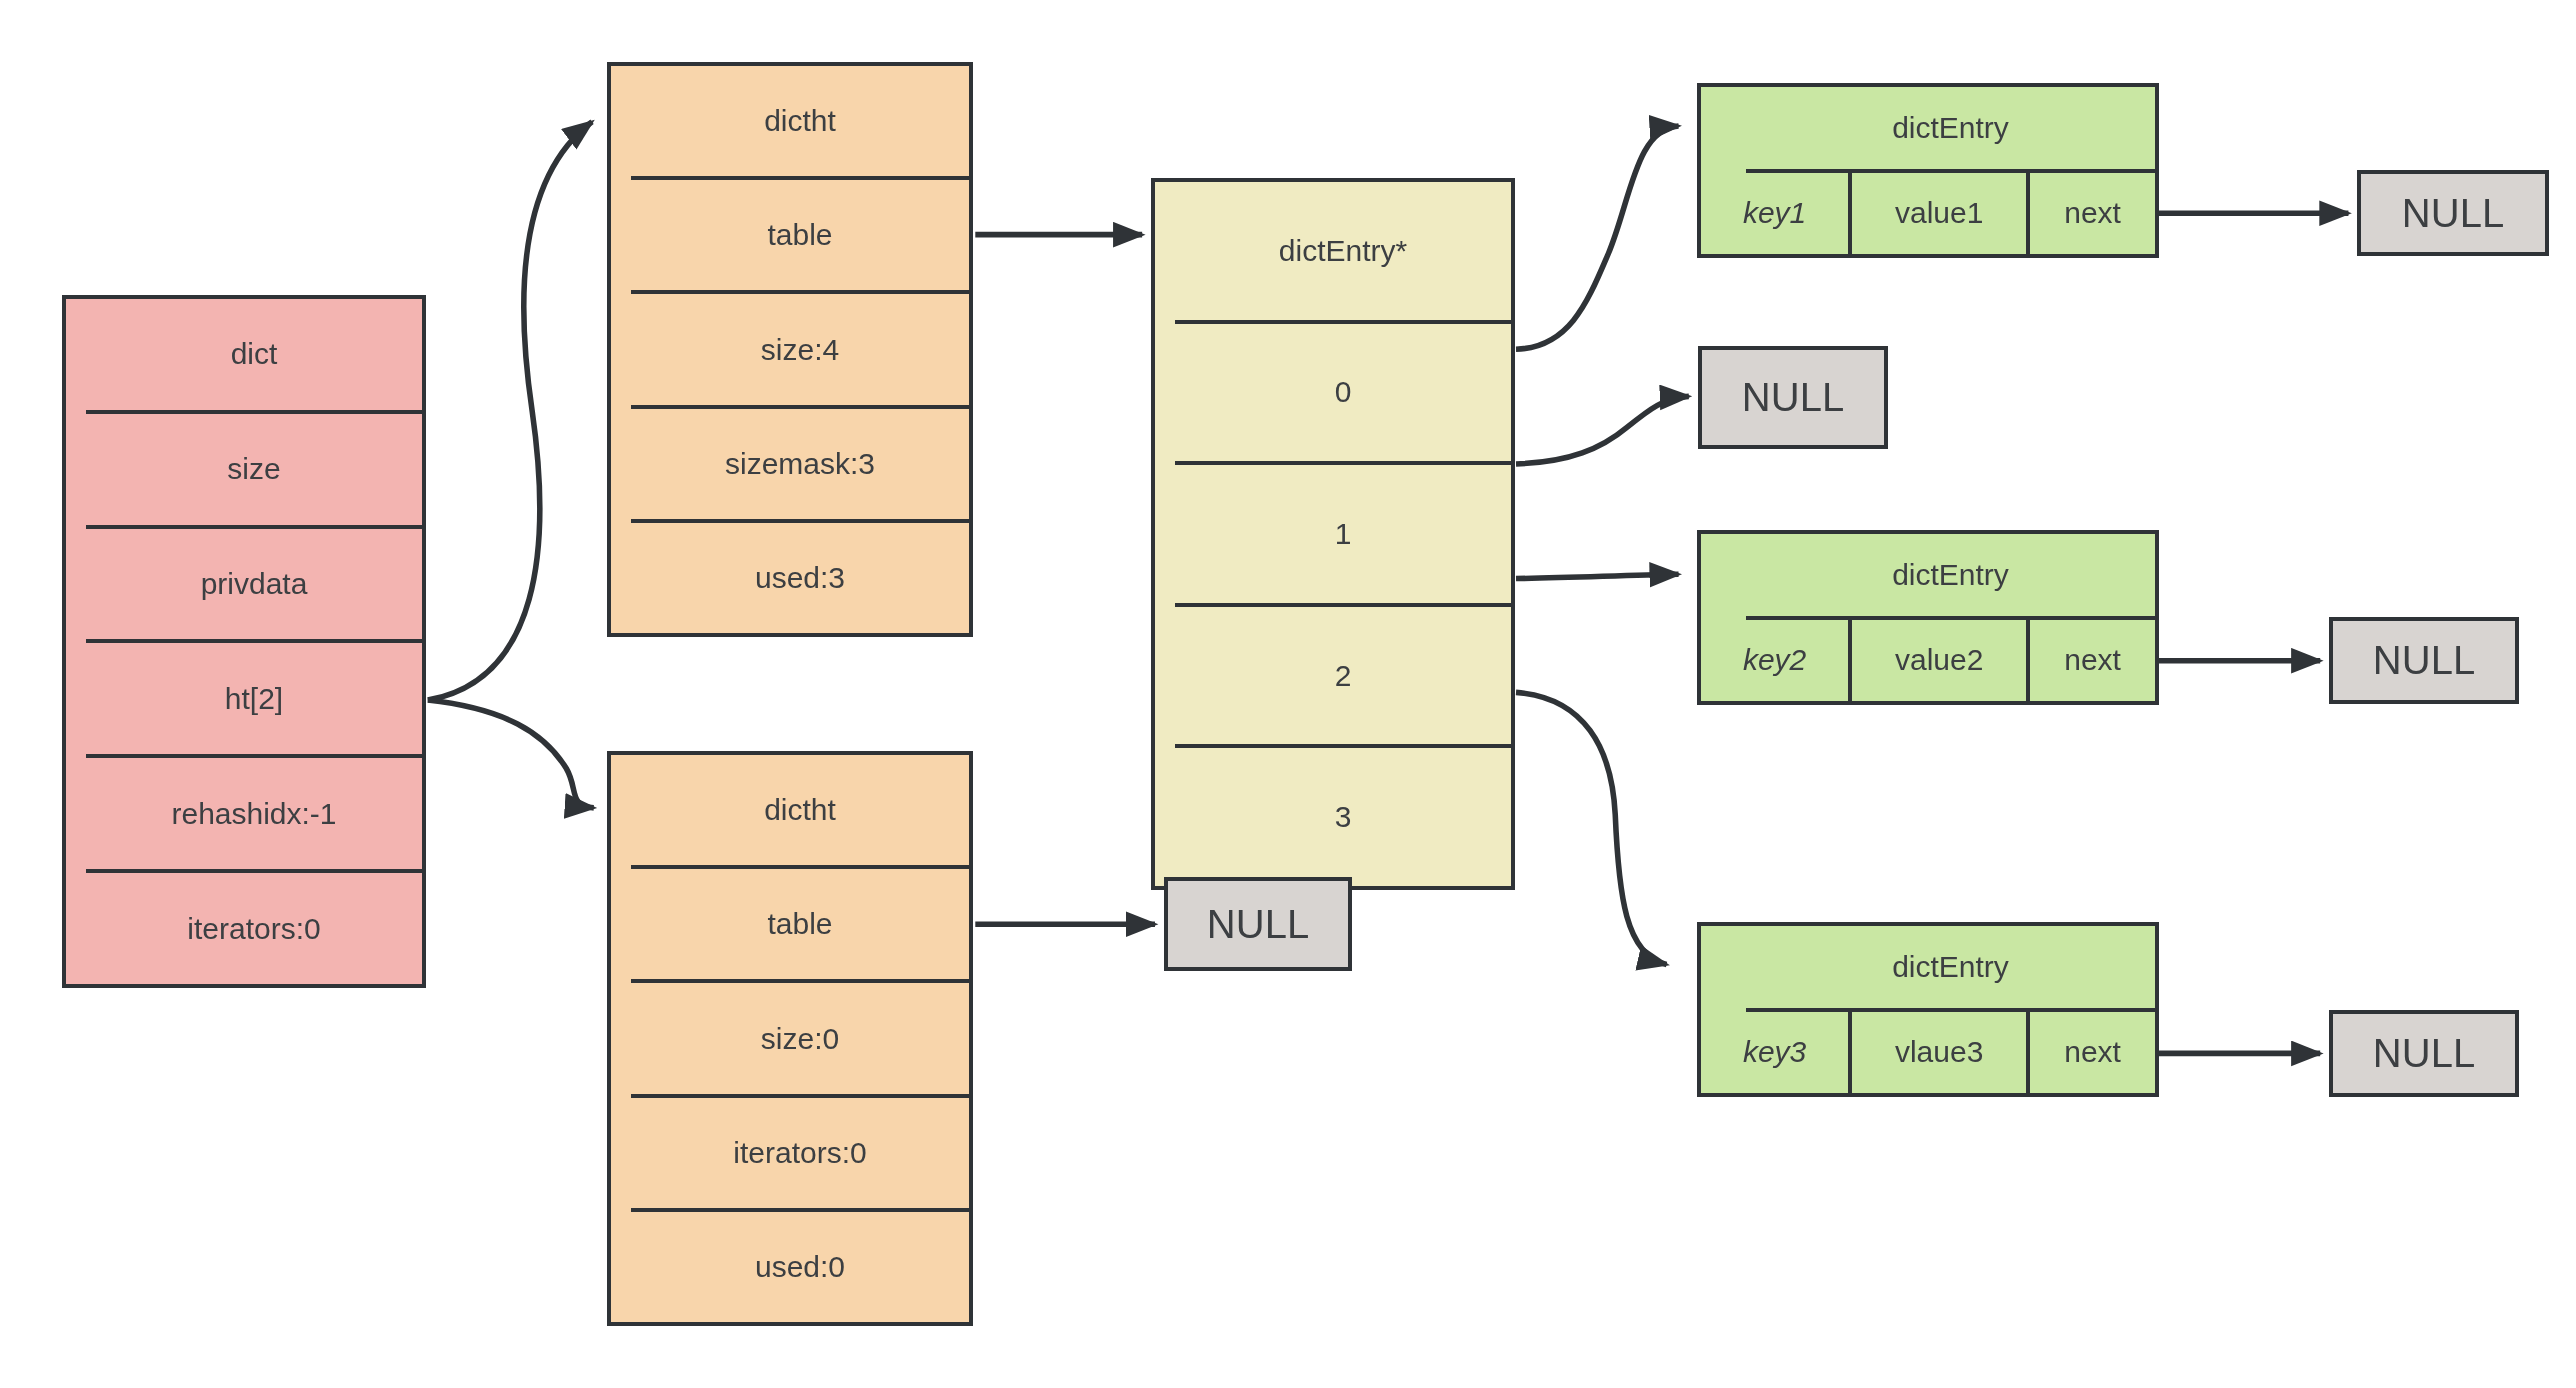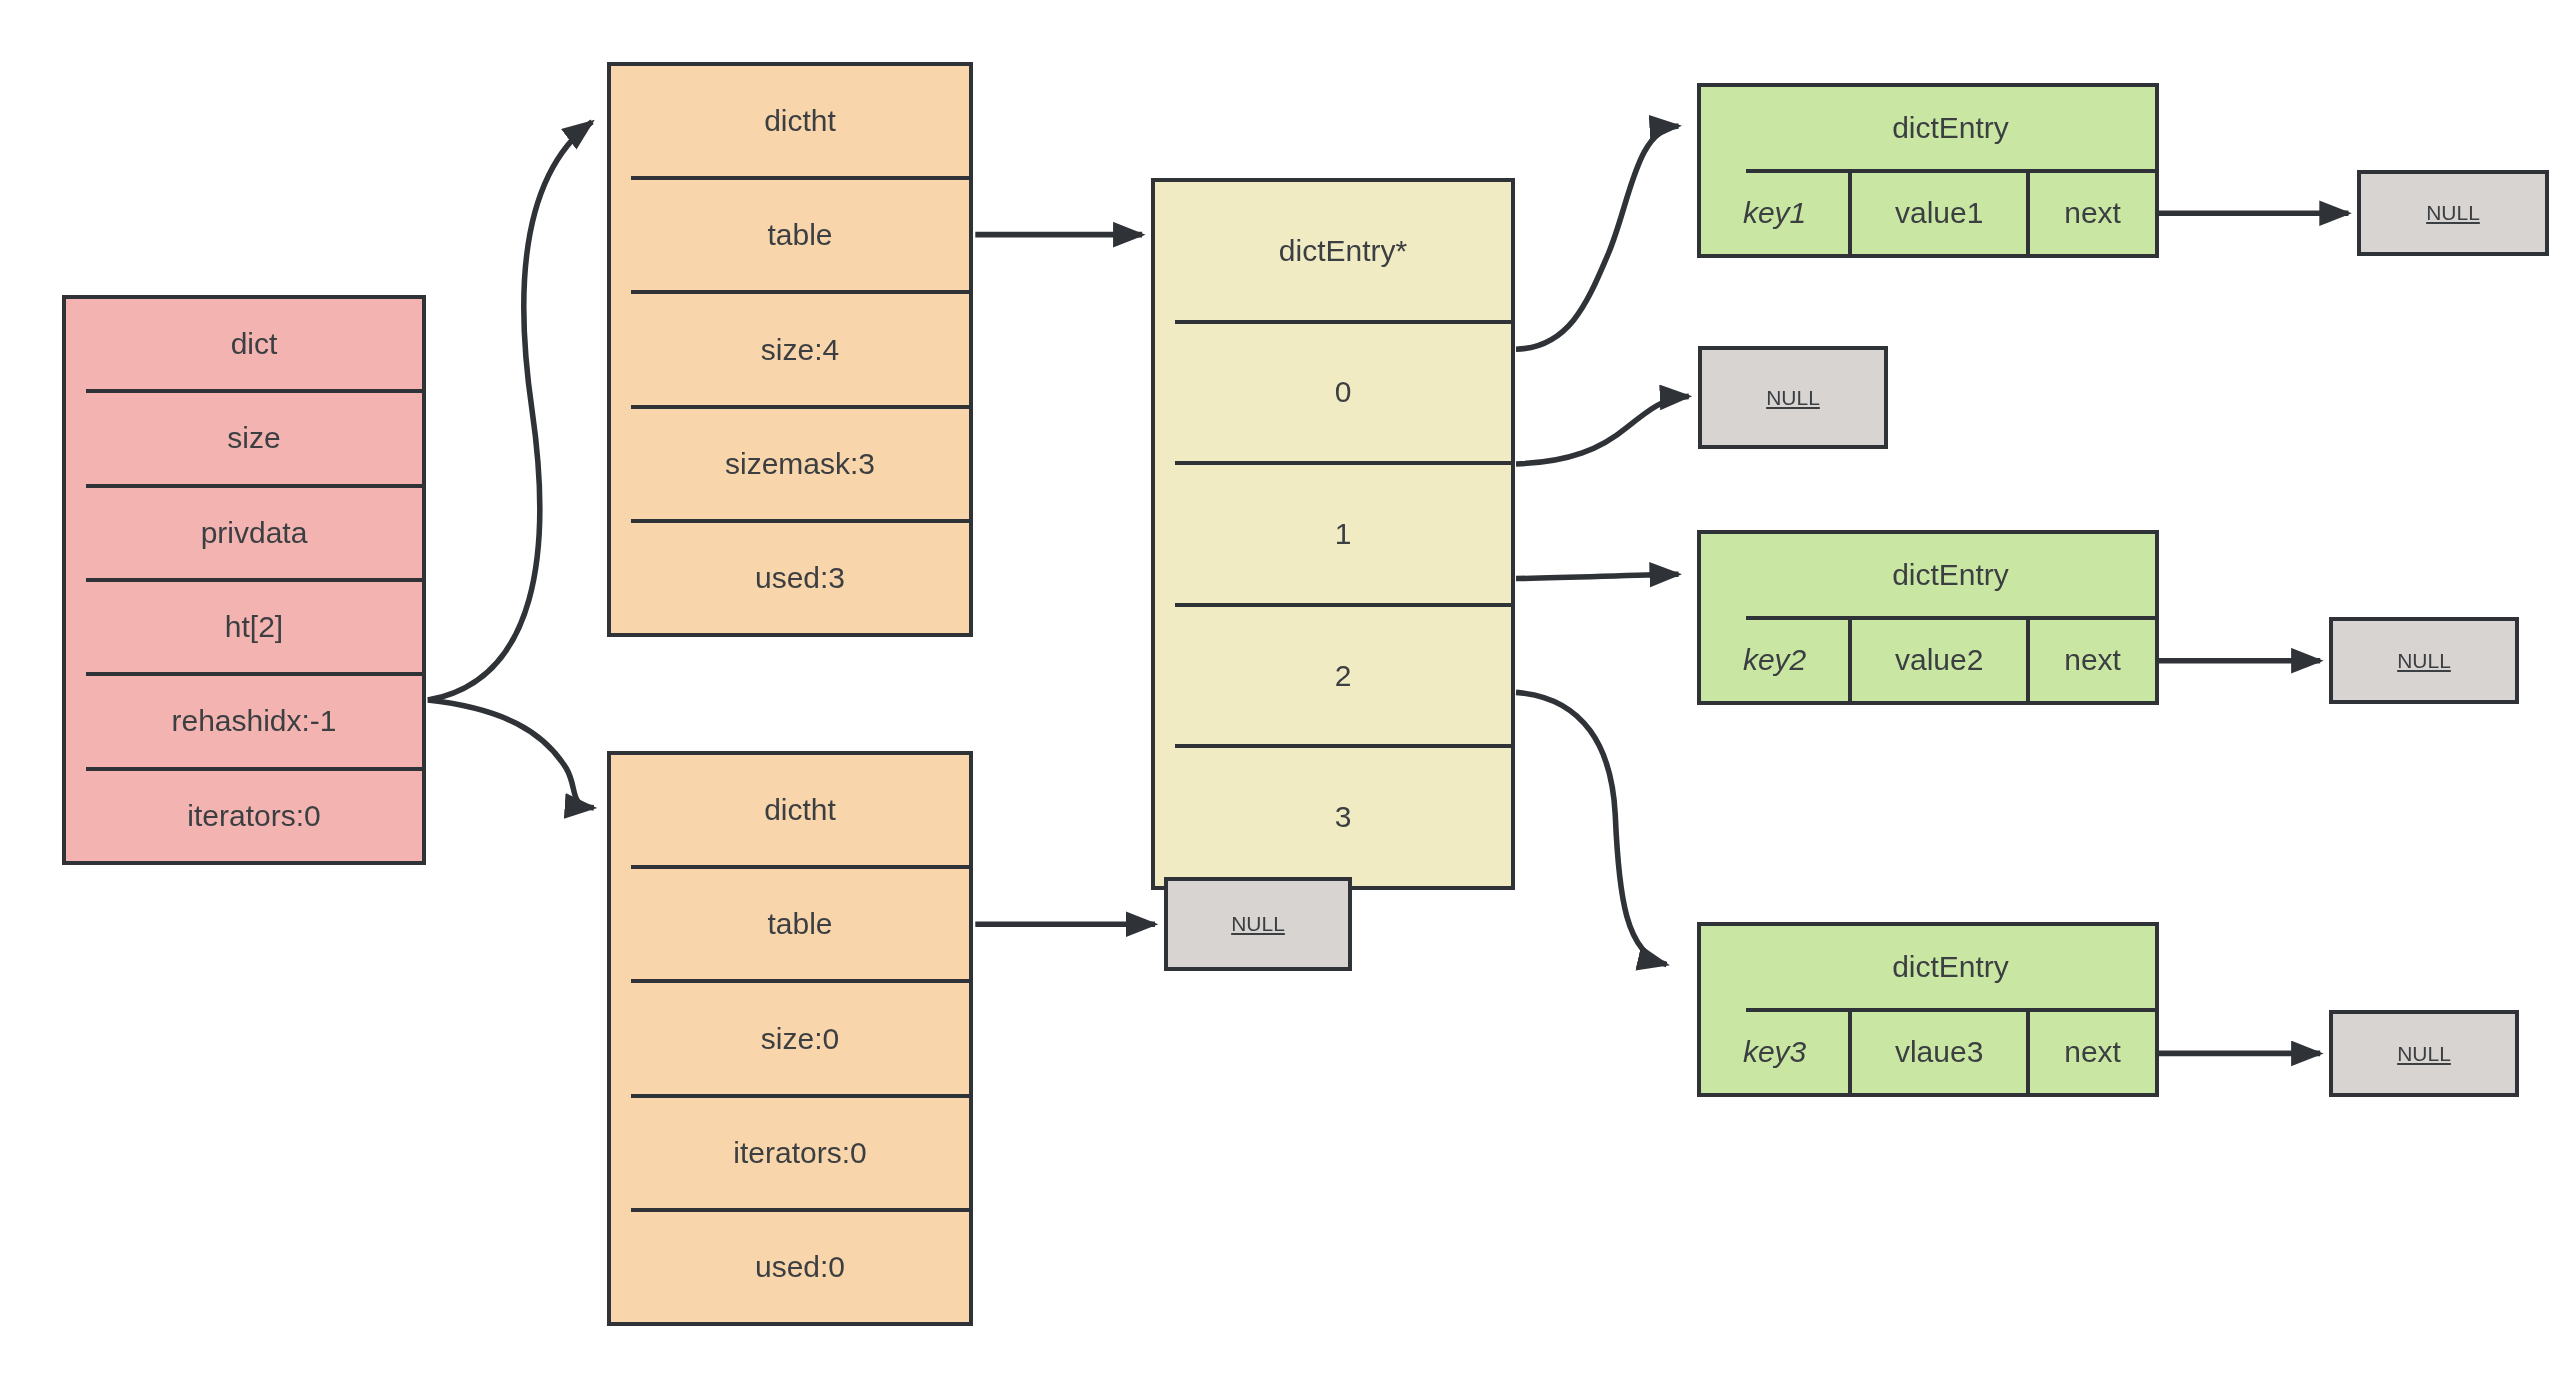--- a/index.html
+++ b/index.html
@@ -52,22 +52,21 @@
   .entry .cells{flex:1;display:flex;}
   .entry .cell{display:flex;align-items:center;justify-content:center;}
   .cell.key{flex:33;font-style:italic;}
   .cell.value{flex:39;border-left:4.3px solid var(--line);border-right:4.3px solid var(--line);}
   .cell.next{flex:28;}
   .null-box{
     position:absolute;z-index:2;box-sizing:border-box;
     border:4.3px solid var(--line);
     background:var(--gray);
     display:flex;align-items:center;justify-content:center;
-    font-size:21px;
-    text-decoration:underline;
+    font-size:40px;
   }
 </style>
 </head>
 <body>
 
 <div id="canvas">
 
   <svg id="connectors" width="2576" height="1389" viewBox="0 0 3011 1623">
     <defs>
       <marker id="ah" markerUnits="userSpaceOnUse" markerWidth="40" markerHeight="32" refX="34" refY="15" orient="auto">
@@ -80,21 +79,21 @@
     <path d="M 1772 408 C 1835 406, 1856 352, 1880 296 C 1906 234, 1912 150, 1962 147" marker-end="url(#ah)"></path>
     <path d="M 1772 542 C 1835 540, 1872 524, 1902 499 C 1928 478, 1946 464, 1974 463" marker-end="url(#ah)"></path>
     <path d="M 1772 676 C 1840 675, 1900 672, 1962 671" marker-end="url(#ah)"></path>
     <path d="M 1772 809 C 1852 815, 1884 874, 1888 952 C 1892 1046, 1900 1116, 1948 1127" marker-end="url(#ah)"></path>
     <path d="M 2522 249 L 2745 249" marker-end="url(#ah)"></path>
     <path d="M 2522 772 L 2712 772" marker-end="url(#ah)"></path>
     <path d="M 2522 1231 L 2712 1231" marker-end="url(#ah)"></path>
     <path d="M 1140 1080 L 1350 1080" marker-end="url(#ah)"></path>
   </svg>
 
-  <div class="struct pink" style="left:62px;top:295px;width:364px;height:570px;">
+  <div class="struct pink" style="left:62px;top:295px;width:364px;height:693px;">
     <div class="row">dict</div>
     <div class="row">size</div>
     <div class="row">privdata</div>
     <div class="row">ht[2]</div>
     <div class="row">rehashidx:-1</div>
     <div class="row">iterators:0</div>
   </div>
 
   <div class="struct orange" style="left:607px;top:62px;width:366px;height:575px;">
     <div class="row">dictht</div>

